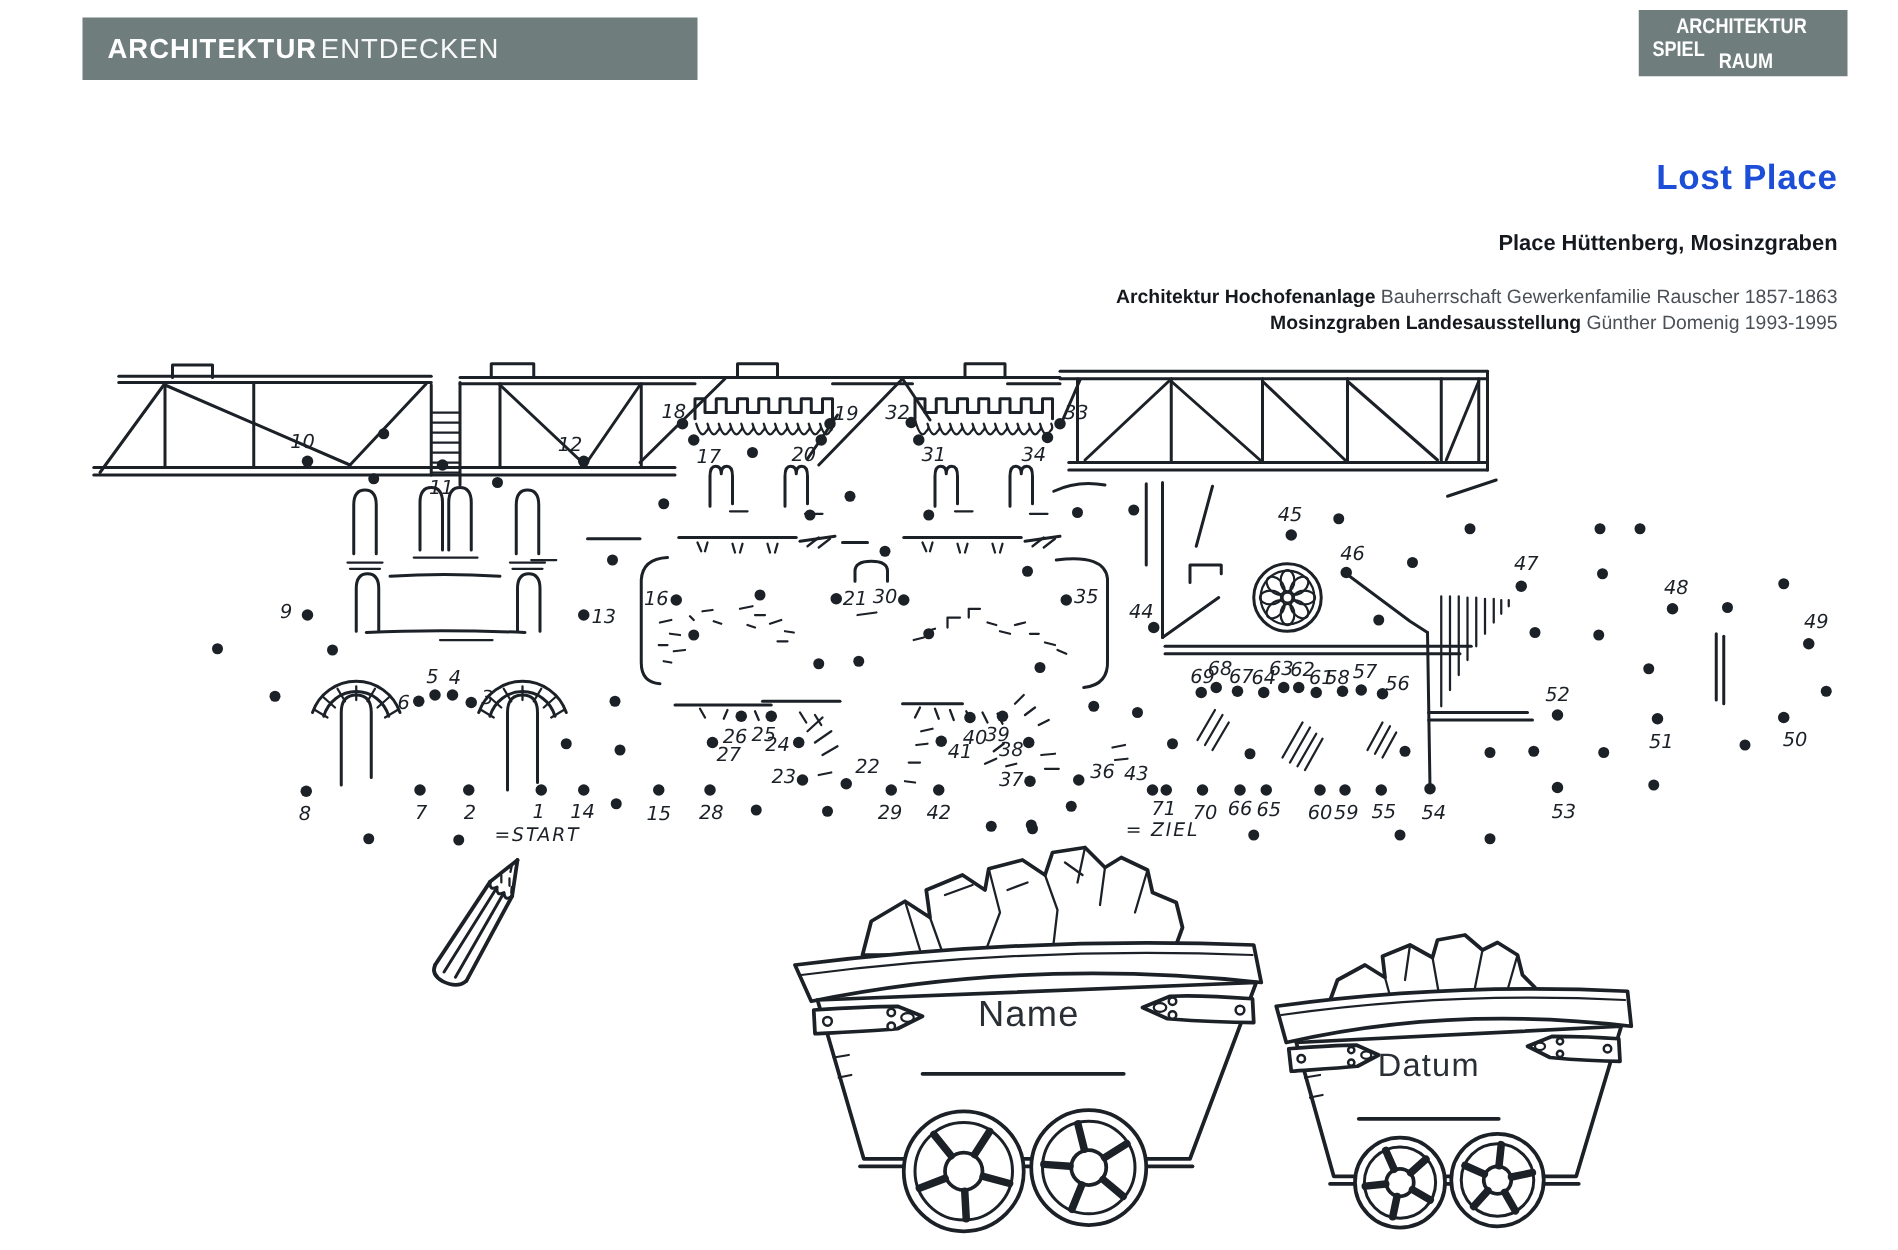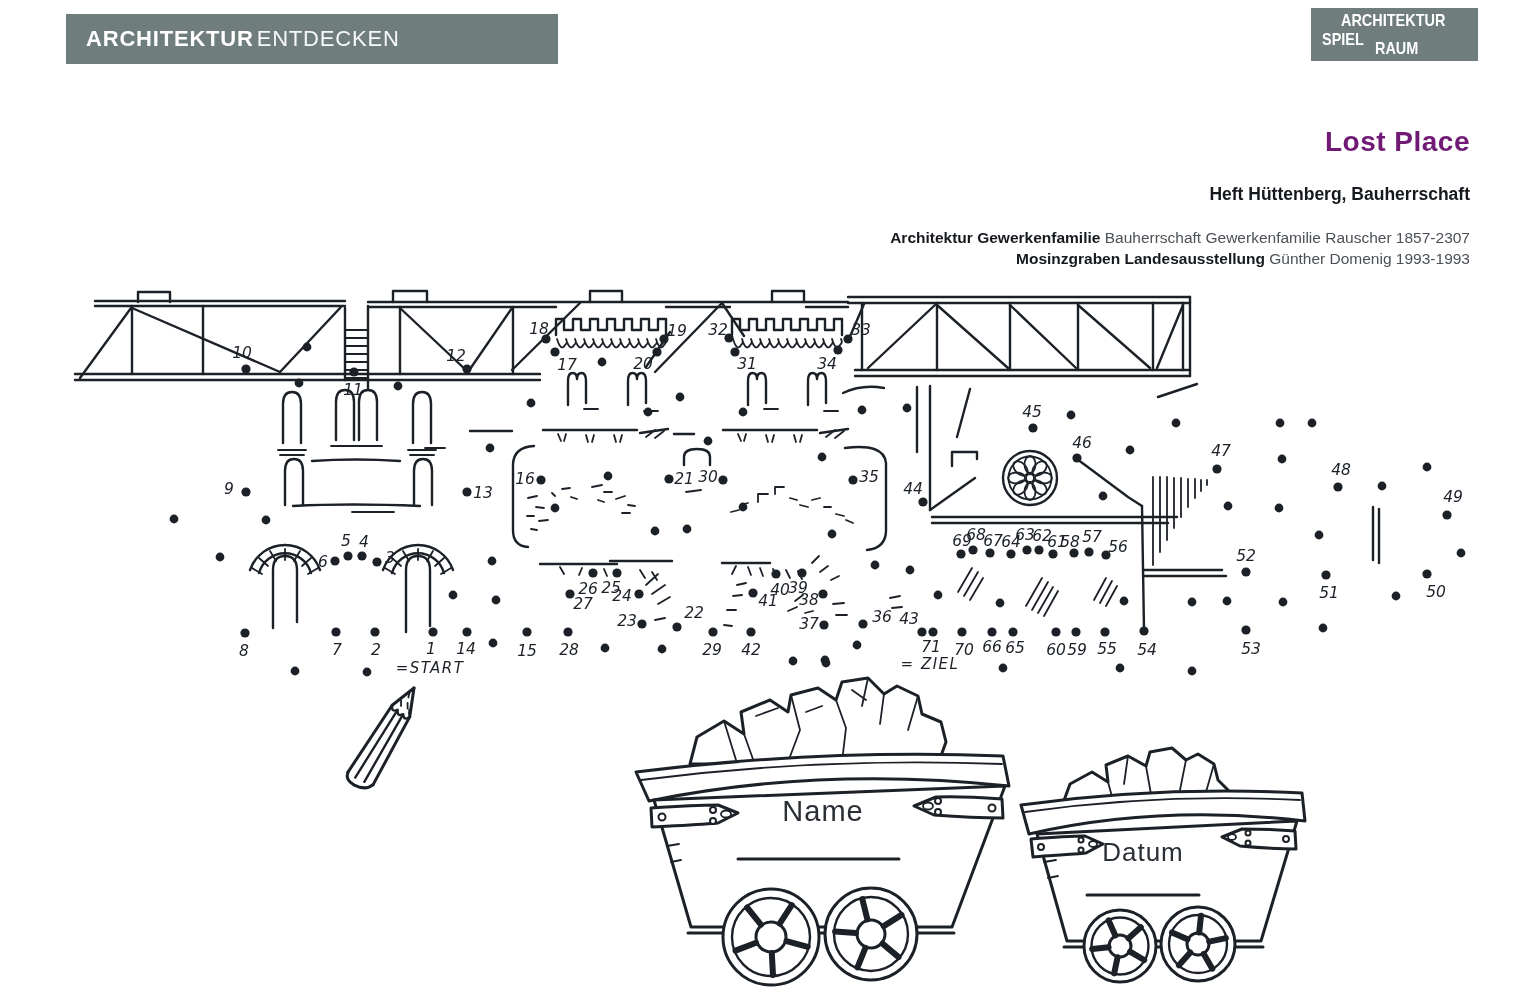--- a/index.html
+++ b/index.html
@@ -13,21 +13,21 @@
   .topbar .l{font-weight:normal;opacity:.95;margin-left:3px;}
   
   .logo{position:absolute;left:1311px;top:8px;width:167px;height:53px;background:#6f7d7c;}
   .logo span{position:absolute;color:#fff;font-weight:bold;font-size:17px;
              transform:scaleX(.85);transform-origin:left center;white-space:nowrap;}
   .logo .l1{left:30px;top:3px;}
   .logo .l2{left:11px;top:22px;}
   .logo .l3{left:64px;top:31px;}
   
   .info{position:absolute;right:48px;top:126px;text-align:right;}
-  .info .title{font-size:28px;font-weight:bold;color:#701a75;letter-spacing:.5px;}
+  .info .title{font-size:28px;font-weight:bold;color:#1d4ed8;letter-spacing:.5px;}
   .info .subtitle{margin-top:26px;font-size:17.5px;font-weight:bold;color:#15191e;}
   .info .credits{margin-top:22px;font-size:15.5px;line-height:21px;color:#4a5056;}
   .info .credits .b{font-weight:bold;color:#15191e;}
   
   #art{position:absolute;left:0;top:0;}
   .ln{fill:none;stroke:#1c2128;stroke-width:2.4;stroke-linecap:round;stroke-linejoin:round;}
   .ln3{fill:none;stroke:#1c2128;stroke-width:3;stroke-linecap:round;stroke-linejoin:round;}
   .thin{fill:none;stroke:#1c2128;stroke-width:1.8;stroke-linecap:round;stroke-linejoin:round;}
   .wfill{fill:#ffffff;stroke:#1c2128;stroke-width:3;stroke-linejoin:round;}
   .spoke{stroke:#1c2128;stroke-width:6;stroke-linecap:round;}
@@ -45,24 +45,24 @@
 </div>
 
 <div class="logo">
   <span class="l1">ARCHITEKTUR</span>
   <span class="l2">SPIEL</span>
   <span class="l3">RAUM</span>
 </div>
 
 <div class="info">
   <div class="title">Lost Place</div>
-  <div class="subtitle">Heft Hüttenberg, Bauherrschaft</div>
+  <div class="subtitle">Place Hüttenberg, Mosinzgraben</div>
   <div class="credits">
-    <div><span class="b">Architektur Gewerkenfamilie</span><span> Bauherrschaft Gewerkenfamilie Rauscher 1857-2307</span></div>
-    <div><span class="b">Mosinzgraben Landesausstellung</span><span> Günther Domenig 1993-1993</span></div>
+    <div><span class="b">Architektur Hochofenanlage</span><span> Bauherrschaft Gewerkenfamilie Rauscher 1857-1863</span></div>
+    <div><span class="b">Mosinzgraben Landesausstellung</span><span> Günther Domenig 1993-1995</span></div>
   </div>
 </div>
 
 <svg id="art" width="1518" height="1000" viewBox="0 0 1518 1000">
 
   <g>
     <path class="ln" d="M95,301 H345"></path>
       <path class="ln" d="M95,306 H345"></path>
     <path class="ln" d="M368,302 H848"></path>
       <path class="ln" d="M368,307 H556"></path>

